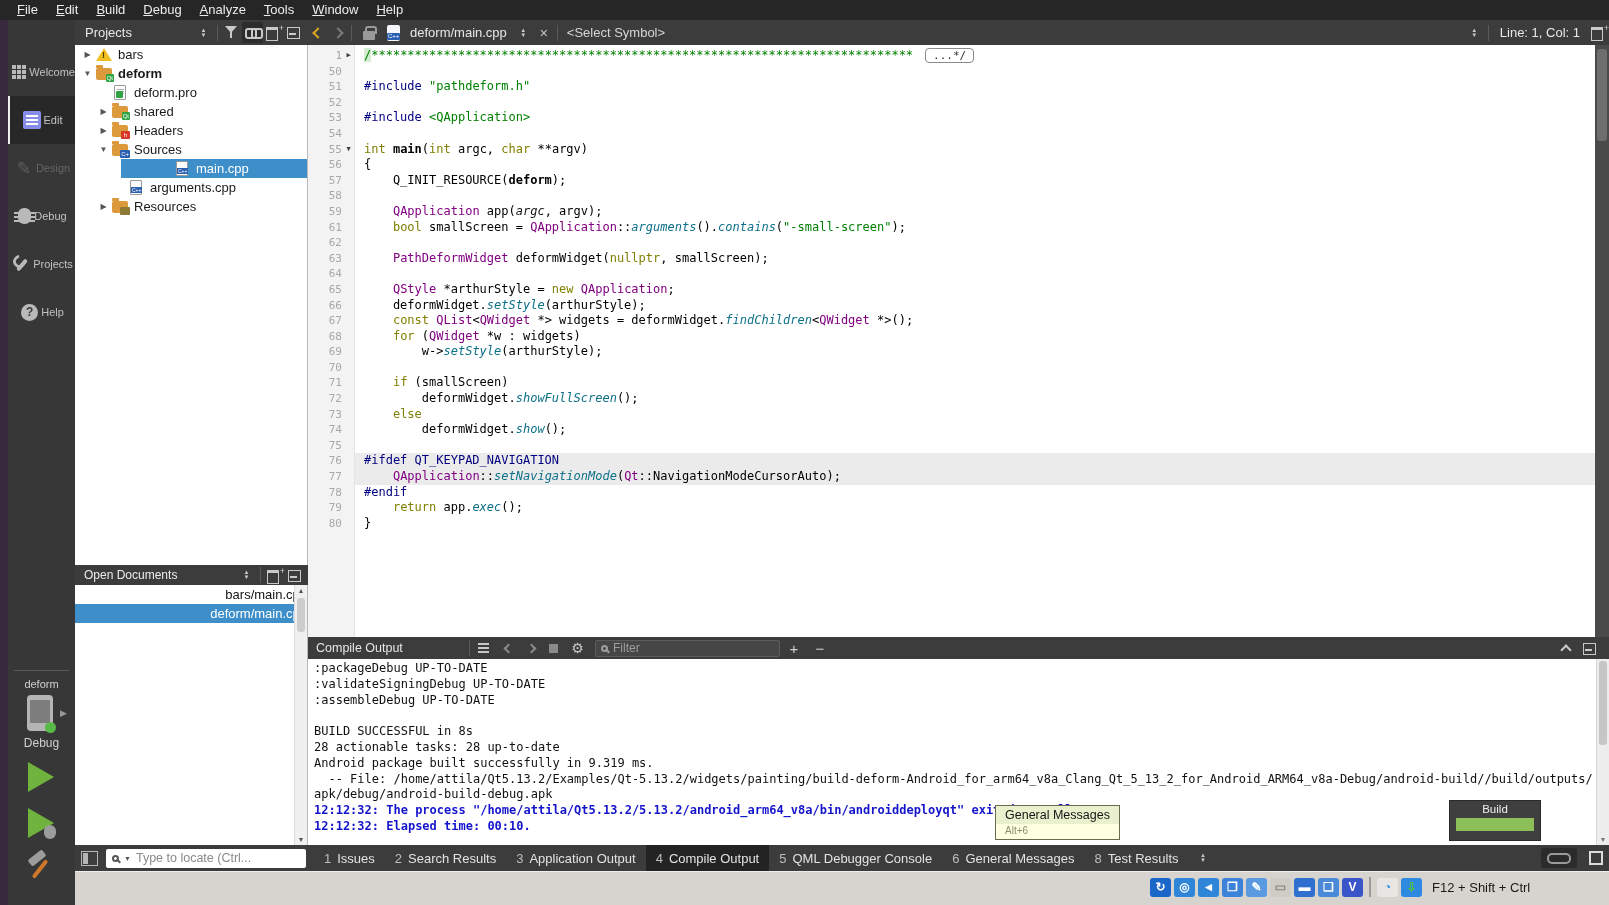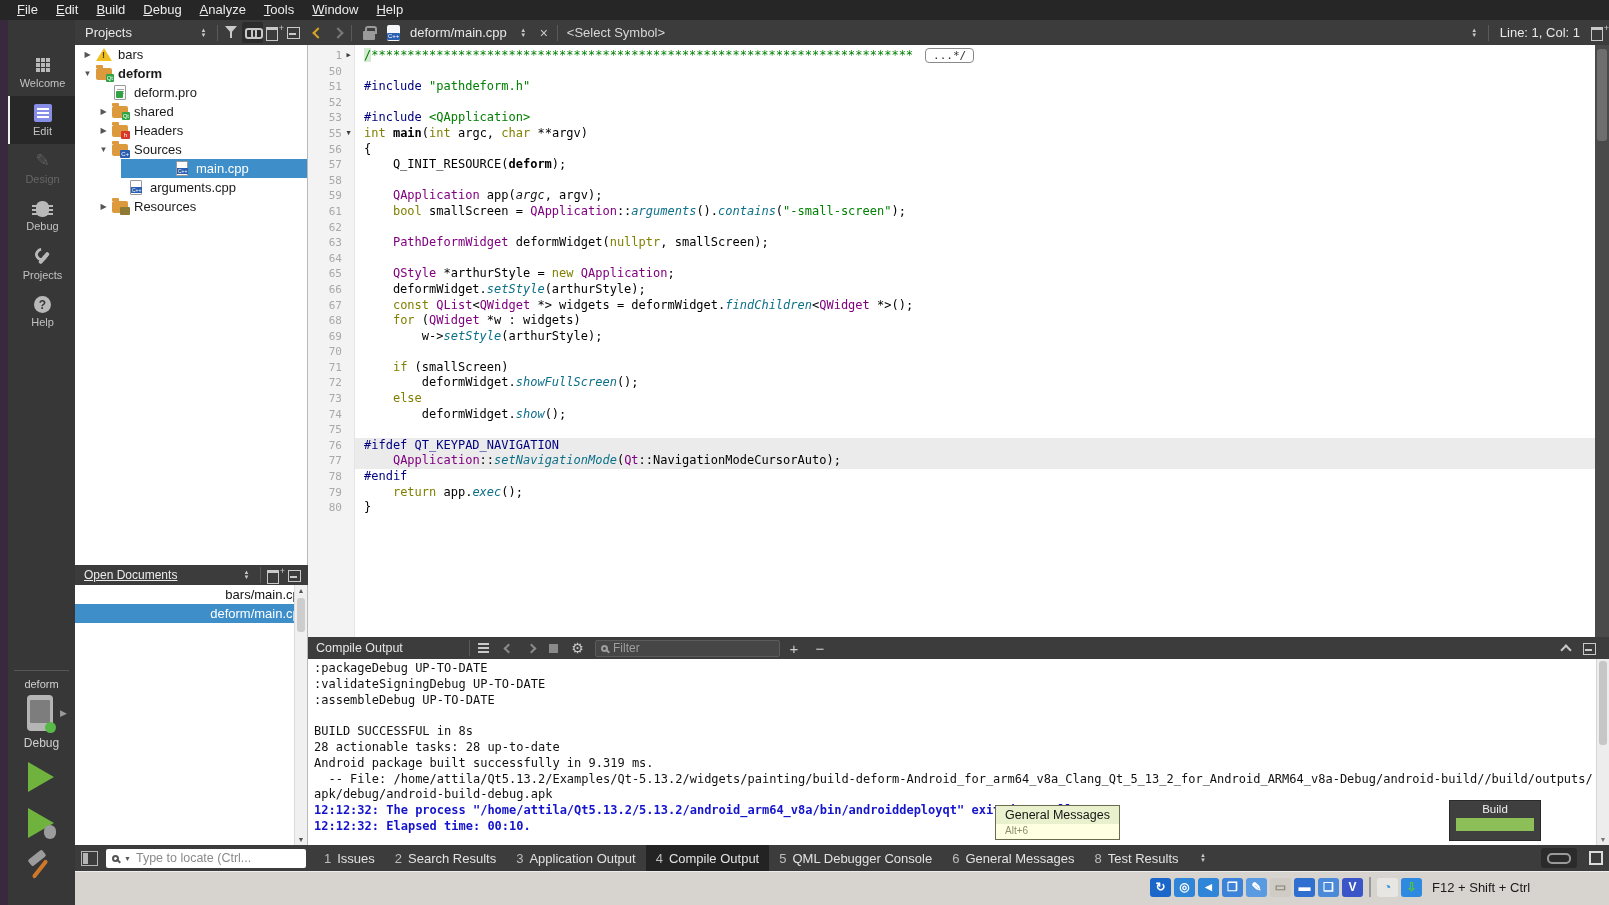--- a/index.html
+++ b/index.html
@@ -8,21 +8,21 @@
 
   
   .menubar { position:absolute; left:0; top:0; width:1609px; height:20px; background:#262626; display:flex; align-items:center; padding-left:8px; }
   .menu-item { color:#ececec; font-size:13px; padding:0 9px; line-height:20px; }
   .menu-item u { text-decoration:underline; }
 
   
   .purple-strip { position:absolute; left:0; top:20px; width:8px; height:885px; background:#39293f; }
   .modebar { position:absolute; left:8px; top:20px; width:67px; height:885px; background:#373737; }
   .mode-items { padding-top:28px; }
-  .mode-item { height:48px; display:flex; flex-direction:column; align-items:center; justify-content:center; gap:3px; border-left:2px solid transparent; }
+  .mode-item { height:48px; display:flex; flex-direction:row; align-items:center; justify-content:center; gap:3px; border-left:2px solid transparent; }
   .mode-item.active { background:#282828; border-left:2px solid #f0f0f0; }
   .mode-label { font-size:11px; color:#c2c2c2; }
   .mode-item.disabled .mode-label { color:#666; }
   .mico { width:18px; height:18px; position:relative; display:flex; align-items:center; justify-content:center; }
   .welcome-grid-icon::before { content:""; position:absolute; left:2px; top:2px; width:4px; height:4px; background:#b9b9b9;
      box-shadow:5px 0 #b9b9b9,10px 0 #b9b9b9,0 5px #b9b9b9,5px 5px #b9b9b9,10px 5px #b9b9b9,0 10px #b9b9b9,5px 10px #b9b9b9,10px 10px #b9b9b9; }
   .edit-document-icon { background:#878ee8; border-radius:2px; }
   .edit-document-icon::before { content:""; position:absolute; left:3px; top:4px; width:12px; height:2px; background:#fff; box-shadow:0 4px #fff,0 8px #fff; }
   .design-pencil-icon::before { content:"\270E"; font-size:17px; color:#5f5f5f; }
   .debug-bug-icon { width:13px; height:16px; background:#b9b9b9; border-radius:6px; }
@@ -91,21 +91,21 @@
   .folder-resources-icon::after { content:""; width:8px; height:8px; background:#8f7a35; }
   .warning-icon { width:0; height:0; border-left:8px solid transparent; border-right:8px solid transparent; border-bottom:13px solid #f0c020; position:relative; }
   .warning-icon::after { content:"!"; position:absolute; left:-2px; top:2px; font-size:9px; font-weight:bold; color:#4a3a00; }
   .fdoc { width:12px; height:15px; background:#fdfdfd; border:1px solid #999; border-radius:1px; position:relative; }
   .profile-file-icon::before { content:""; position:absolute; left:2px; top:3px; width:7px; height:1px; background:#aaa; box-shadow:0 2px #aaa,0 4px #aaa; }
   .profile-file-icon::after { content:""; position:absolute; left:1px; bottom:1px; width:7px; height:7px; background:#30a443; border-radius:1px; }
   .cpp-file-icon::after { content:"C++"; position:absolute; left:0; bottom:1px; font-size:5px; line-height:6px; color:#fff; background:#2b5fb0; padding:0 1px; }
 
   
   .opendocs-header { position:absolute; left:75px; top:565px; width:233px; height:20px; background:#3c3c3c; color:#ececec; font-size:12px; display:flex; align-items:center; padding:0 2px 0 9px; }
-  .opendocs-header .title { flex:1;text-decoration:underline; }
+  .opendocs-header .title { flex:1; }
   .opendocs-list { position:absolute; left:75px; top:585px; width:233px; height:260px; background:#fff; border-right:1px solid #b9b9b9; }
   .drow { height:19px; line-height:19px; font-size:13px; color:#111; padding-left:5px; white-space:nowrap;text-align:right; }
   .drow.selected { background:#3d8ec9; color:#fff; }
   .od-scroll { position:absolute; right:0; top:0; width:13px; height:260px; background:#f0f0f0; border-left:1px solid #dcdcdc; }
   .od-scroll .up, .od-scroll .down { position:absolute; left:0; width:12px; text-align:center; font-size:7px; color:#555; }
   .od-scroll .up { top:2px; } .od-scroll .down { bottom:2px; }
   .od-scroll .thumb { position:absolute; left:2px; top:13px; width:8px; height:34px; background:#cdcdcd; border-radius:3px; }
 
   
   .editor { position:absolute; left:308px; top:45px; width:1301px; height:592px; background:#fff; overflow:hidden; }
@@ -379,20 +379,27 @@
         </div>
         <div class="crow">
           <span class="cgut">
             <span class="num">53</span>
             <span class="fold"></span>
           </span>
           <span class="ccode"><span class="tk-pp">#include</span><span class="tk-pl"> </span><span class="tk-str">&lt;QApplication&gt;</span></span>
         </div>
         <div class="crow">
           <span class="cgut">
+            <span class="num">54</span>
+            <span class="fold"></span>
+          </span>
+          <span class="ccode"></span>
+        </div>
+        <div class="crow">
+          <span class="cgut">
             <span class="num">55</span>
             <span class="fold">▼</span>
           </span>
           <span class="ccode"><span class="tk-kw">int</span><span class="tk-pl"> </span><span class="tk-fn">main</span><span class="tk-pl">(</span><span class="tk-kw">int</span><span class="tk-pl"> argc, </span><span class="tk-kw">char</span><span class="tk-pl"> **argv)</span></span>
         </div>
         <div class="crow">
           <span class="cgut">
             <span class="num">56</span>
             <span class="fold"></span>
           </span>

